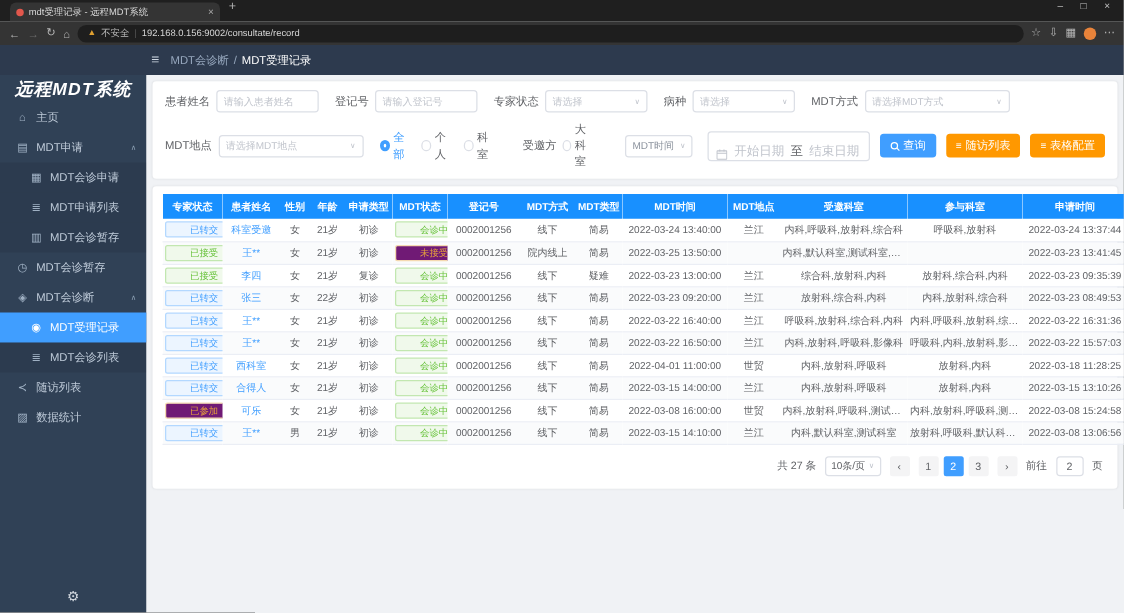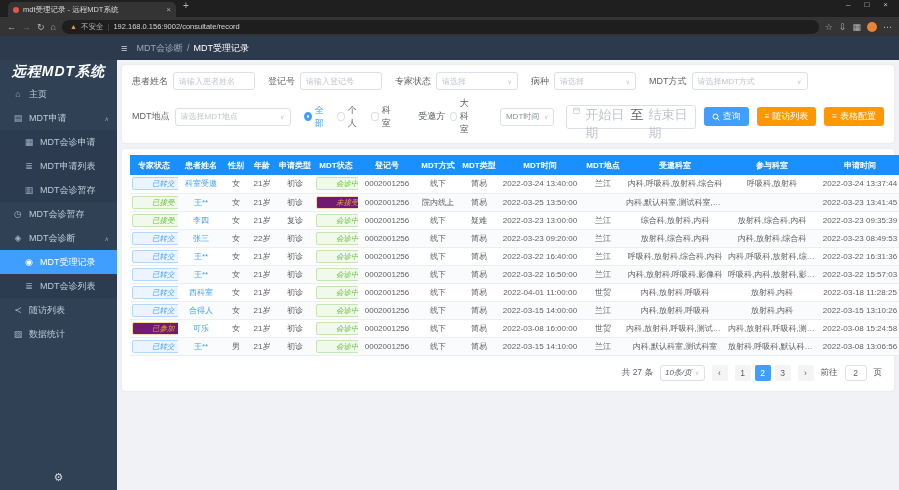--- a/index.html
+++ b/index.html
@@ -73,49 +73,49 @@
              padding:0 5px; display:flex; align-items:center; justify-content:space-between; }
   .fselect.wide { width:116px; }
   .fselect.small { width:62px; }
   .fselect .ph { color:#c0c4cc; white-space:nowrap; overflow:hidden; }
   .fselect.small .ph { color:#8a919c; }
   .fselect .caret { color:#c0c4cc; font-size:6px; margin-left:3px; }
   .radio { display:flex; align-items:center; margin-right:10px; font-size:9px; color:#606266; cursor:pointer; }
   .rdot { width:9px; height:9px; border:1px solid #dcdfe6; border-radius:50%; margin-right:3px; background:#fff; }
   .radio.checked .rdot { border:3px solid var(--accent,#409EFF); }
   .radio.checked { color:var(--accent,#409EFF); }
-  .daterange { display:flex; align-items:flex-start; border:1px solid #dcdfe6; border-radius:3px; height:24px;
-               padding:0 6px; font-size:13px; color:#c0c4cc; gap:5px; width:150px; }
+  .daterange { display:flex; align-items:flex-end; border:1px solid #dcdfe6; border-radius:3px; height:24px;
+               padding:0 6px; font-size:10px; color:#c0c4cc; gap:5px; width:150px; }
   .daterange .to { color:#606266; }
   .fbuttons { margin-left:auto; display:flex; }
   .btn { height:19px; border:none; border-radius:3px; color:#fff; font-size:9px; padding:0 8px; display:flex;
          align-items:center; gap:3px; margin-left:8px; font-family:inherit; cursor:pointer; white-space:nowrap; }
   .btn.primary { background:var(--accent,#409EFF); }
   .btn.warn { background:var(--warning-button,#FF9800); }
   .btn .bi { font-size:8px; }
 
   
   .table-panel { padding:6px 8px 8px; }
   table { width:100%; border-collapse:collapse; table-layout:fixed; }
   th { background:var(--table-header-bg,#1890FF); color:#fff; font-size:8px; font-weight:bold; height:20px;
        padding:0 2px; white-space:nowrap; overflow:hidden; }
   td { font-size:8px; color:#606266; height:18px; text-align:center; padding:0 2px; white-space:nowrap;
        overflow:hidden; text-overflow:ellipsis; border-bottom:1px solid #ebeef5; background:#fff; }
   tbody tr:nth-child(even) td { background:#fafbfc; }
-  .tag { display:inline-block; font-size:7.5px; line-height:11px; padding:0 19px; border-radius:2px; border:1px solid;font-style:italic; }
+  .tag { display:inline-block; font-size:7.5px; line-height:11px; padding:0 19px; border-radius:2px; border:1px solid; }
   .tag-blue { color:var(--tag-blue,#409EFF); background:#ecf5ff; border-color:#b3d8ff; }
   .tag-green { color:var(--tag-green,#67C23A); background:#f0f9eb; border-color:#c2e7b0; }
   .tag-orange { color:var(--tag-orange,#E6A23C); background:#701a75; border-color:#f5dab1; }
   .cell-link { color:var(--accent,#409EFF); cursor:pointer; text-decoration:none; }
 
   
   .pagination { display:flex; align-items:center; justify-content:flex-end; gap:7px; padding:9px 4px 2px;
                 font-size:8.5px; color:#606266; }
   .psize { border:1px solid #dcdfe6; border-radius:3px; height:16px; display:flex; align-items:center;
-           padding:0 4px; gap:3px; font-size:8px; color:#606266;font-style:italic; }
+           padding:0 4px; gap:3px; font-size:8px; color:#606266; }
   .psize .caret { font-size:6px; color:#c0c4cc; }
   .pbtn { min-width:16px; height:16px; border:none; background:#f4f4f5; color:#606266; border-radius:2px;
           font-size:8.5px; line-height:16px; text-align:center; padding:0 3px; font-family:inherit; cursor:pointer; }
   .pbtn.active { background:var(--accent,#409EFF); color:#fff; }
   #pages { display:flex; gap:4px; }
   .goto { width:22px; height:16px; border:1px solid #dcdfe6; border-radius:3px; text-align:center; font-size:8.5px;
           color:#606266; font-family:inherit; outline:none; }
 </style>
 </head>
 <body>

